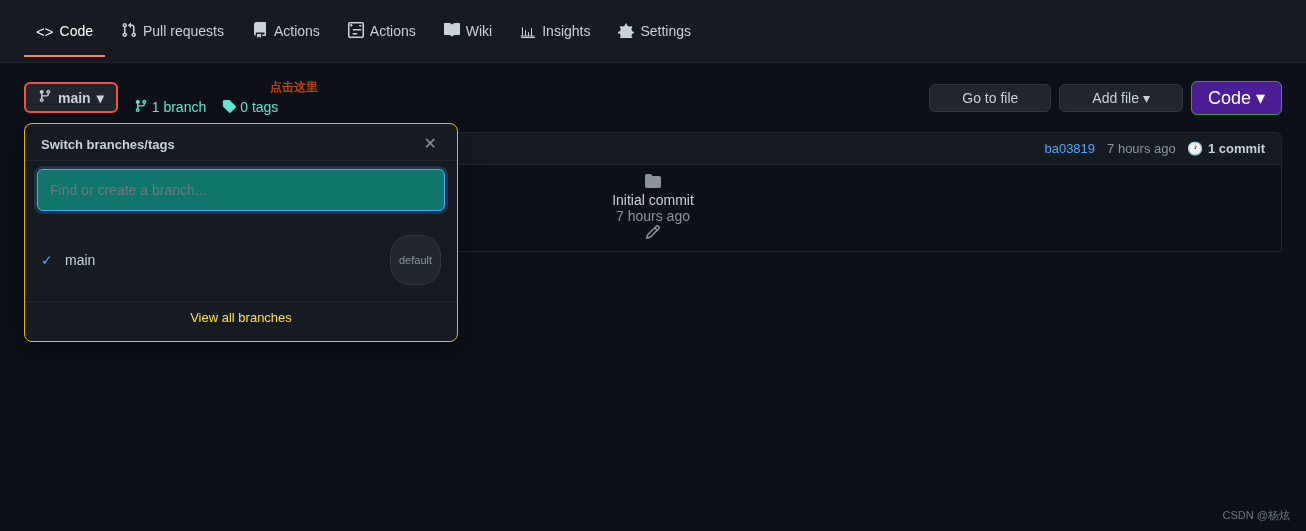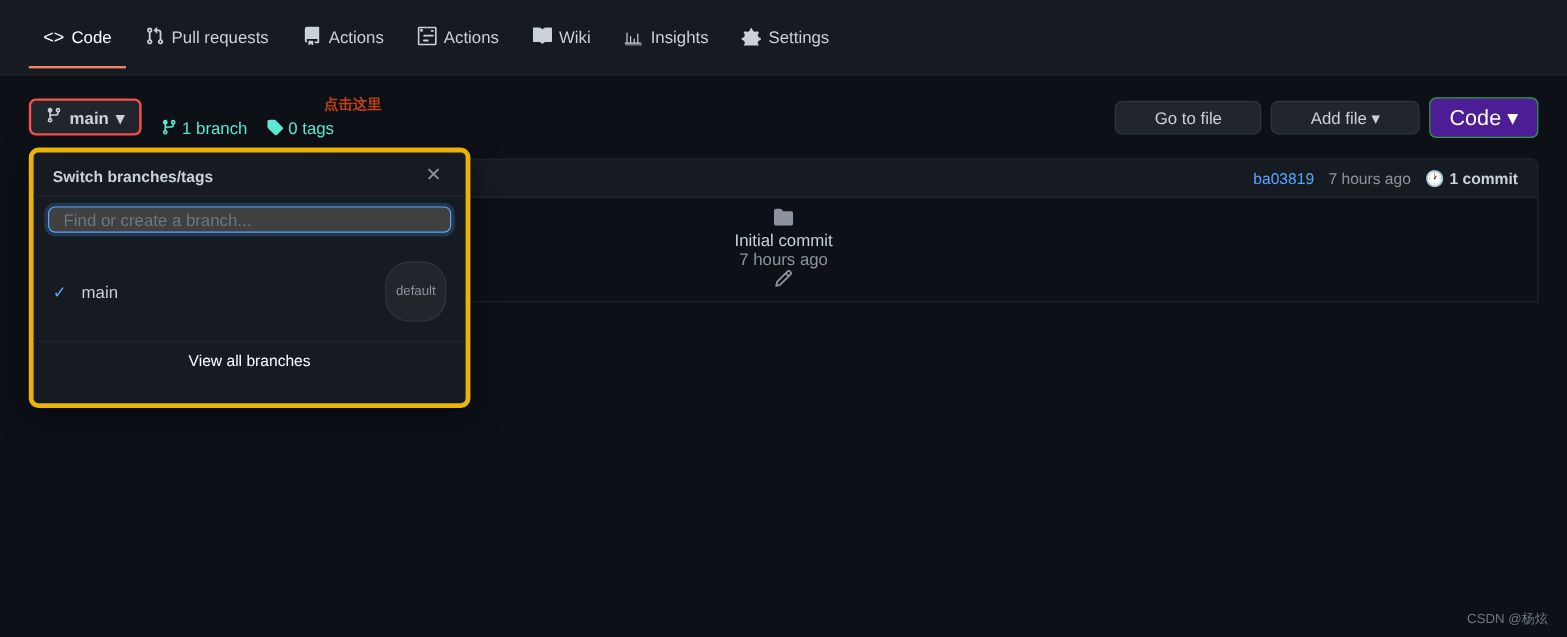--- a/index.html
+++ b/index.html
@@ -203,23 +203,23 @@
     .readme-subtitle {
       font-size: 15px;
       color: #8b949e;
     }
 
     
     .dropdown-overlay {
       position: absolute;
       top: 60px;
       left: 24px;
-      width: 368px;
+      width: 434px;
       background: #161b22;
-      border: 4px solid #eab308;
+      border: 1px solid #eab308;
       border-radius: 8px;
       z-index: 100;
       box-shadow: 0 8px 24px rgba(1,4,9,0.5);
     }
     .dropdown-header {
       display: flex;
       align-items: center;
       justify-content: space-between;
       padding: 12px 16px 8px;
       border-bottom: 1px solid #21262d;
@@ -237,25 +237,25 @@
       font-size: 16px;
       line-height: 1;
       padding: 0 4px;
     }
 
     .search-input-wrapper {
       padding: 8px 12px;
     }
     .search-input {
       width: 100%;
-      background: #404040;
+      background: #0f766e;
       border: 1px solid #58a6ff;
       border-radius: 6px;
       color: #c9d1d9;
-      padding: 2px 12px;
+      padding: 12px 12px;
       font-size: 14px;
       outline: none;
       box-shadow: 0 0 0 3px rgba(88,166,255,0.2);
     }
     .search-input::placeholder { color: #6e7681; }
 
     .dropdown-tabs {
       display: flex;
       gap: 0;
       padding: 8px 12px 0;
@@ -302,23 +302,23 @@
     .default-badge {
       background: #21262d;
       border: 1px solid #30363d;
       border-radius: 20px;
       color: #8b949e;
       font-size: 11px;
       padding: 18px 8px;
     }
     .view-all-link {
       text-align: center;
-      padding: 8px 16px 28px;
+      padding: 8px 16px 16px;
       border-top: 1px solid #21262d;
-      color: #ffffff;
+      color: #fde047;
       font-size: 13px;
       cursor: pointer;
     }
 
     
     .watermark {
       position: fixed;
       bottom: 8px;
       right: 16px;
       font-size: 11px;

